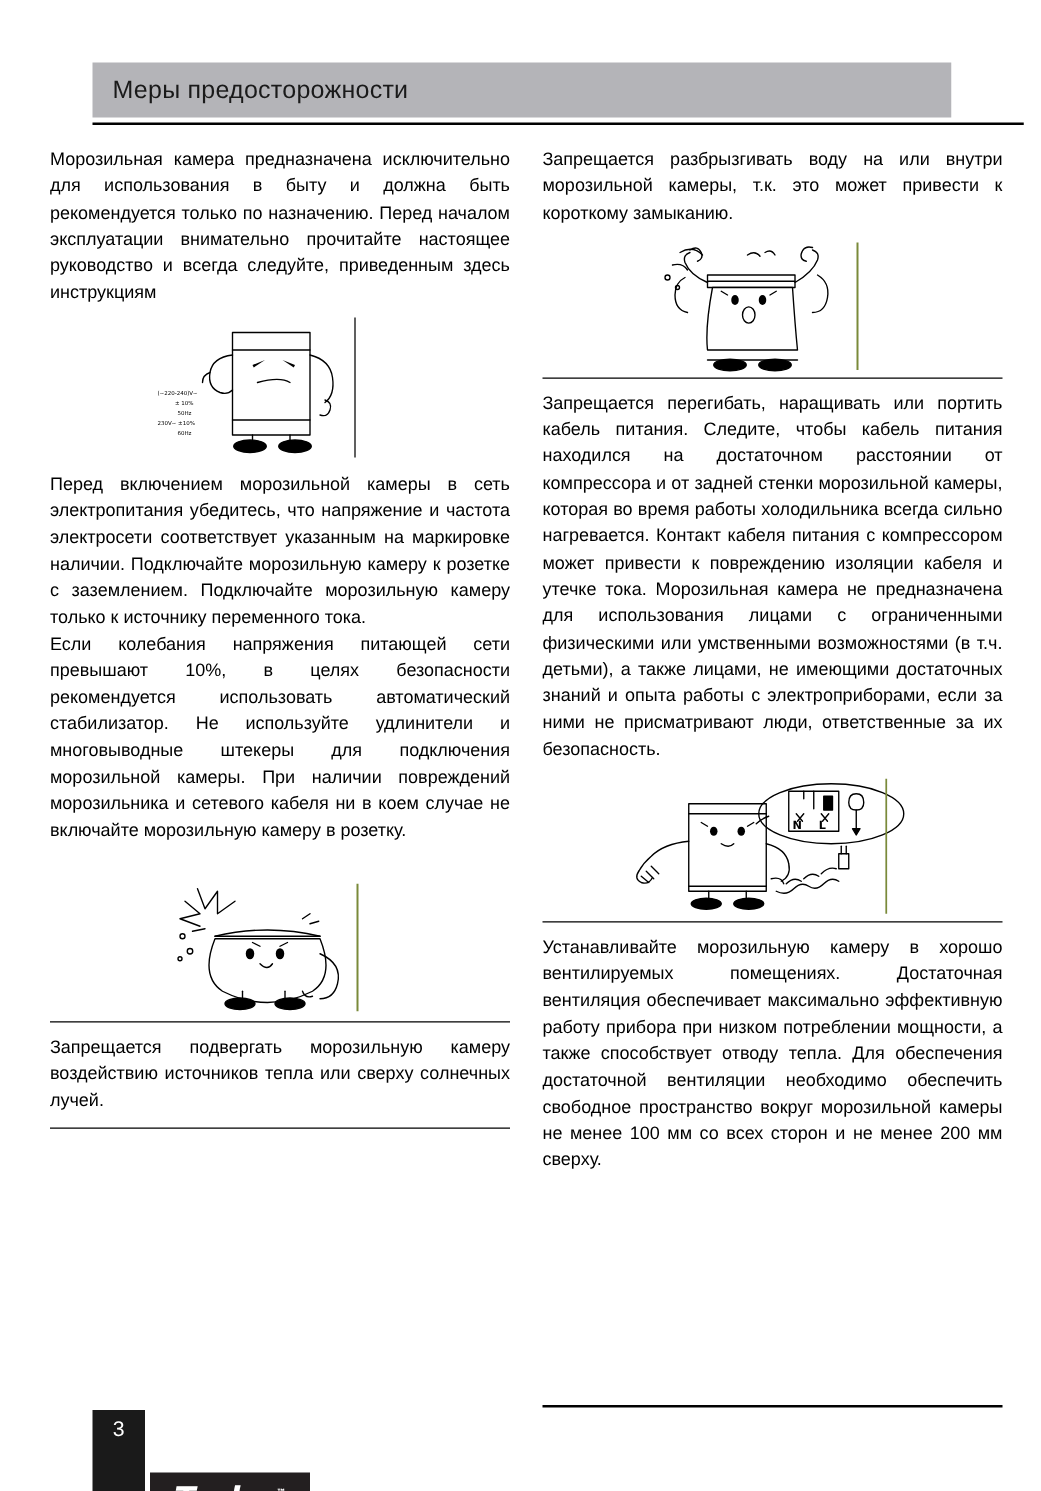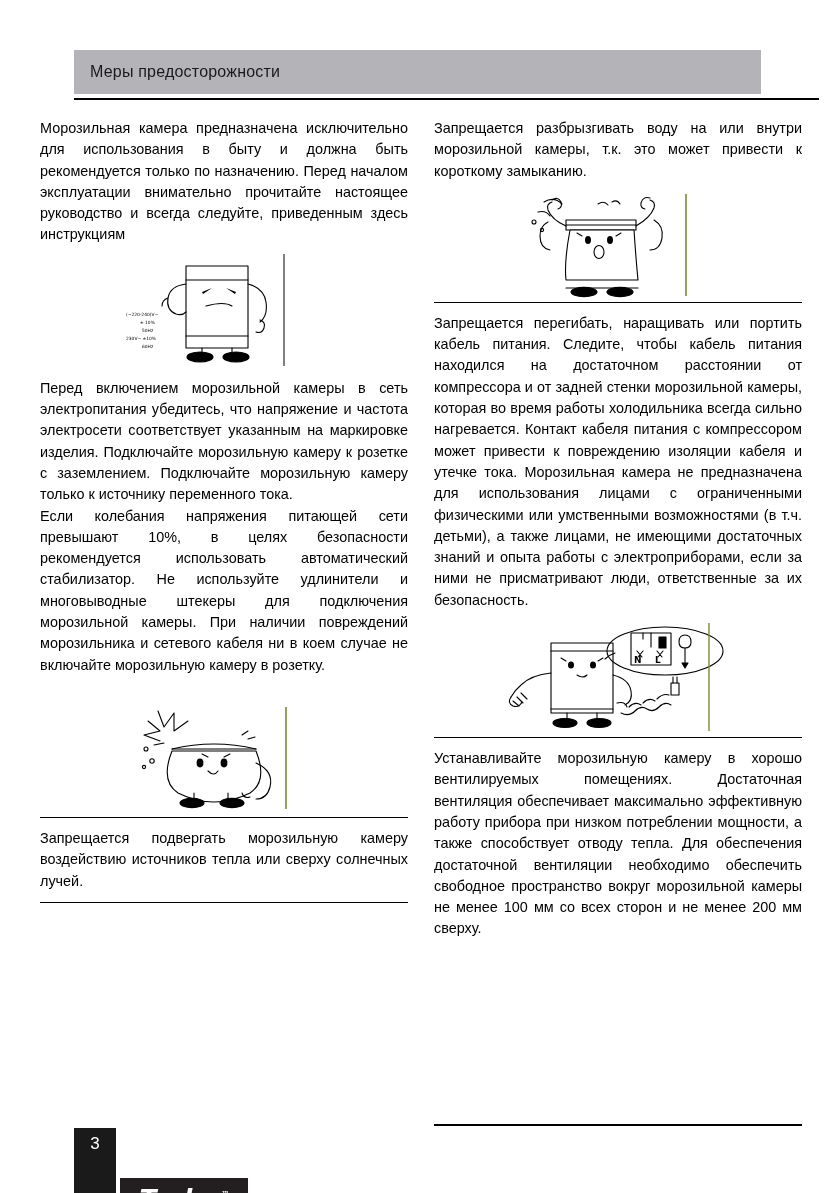--- a/index.html
+++ b/index.html
@@ -25,21 +25,21 @@
     position: absolute;
     left: 74px;
     top: 50px;
     width: 687px;
     height: 44px;
     background: #b4b4b8;
     display: flex;
     align-items: center;
   }
   .header-title {
-    font-size: 16px;
+    font-size: 20px;
     color: #1a1a1a;
     padding-left: 16px;
     letter-spacing: 0.2px;
     font-weight: 400;
   }
   .header-rule {
     position: absolute;
     left: 74px;
     top: 98px;
     width: 745px;
@@ -189,21 +189,21 @@
           <text x="2" y="90">230V~  ±10%</text>
           <text x="18" y="98">60Hz</text>
         </g>
 
         <line x1="160" y1="4" x2="160" y2="116" stroke="#000" stroke-width="1"></line>
       </svg>
     </div>
 
     <div class="gap-sm"></div>
 
-    <p class="body">Перед включением морозильной камеры в сеть электропитания убедитесь, что напряжение и частота электросети соответствует указанным на маркировке изделия. Подключайте морозильную камеру к розетке с заземлением. Подключайте морозильную камеру только к источнику переменного тока.</p>
+    <p class="body">Перед включением морозильной камеры в сеть электропитания убедитесь, что напряжение и частота электросети соответствует указанным на маркировке наличии. Подключайте морозильную камеру к розетке с заземлением. Подключайте морозильную камеру только к источнику переменного тока.</p>
 
     <p class="body">Если колебания напряжения питающей сети превышают 10%, в целях безопасности рекомендуется использовать автоматический стабилизатор. Не используйте удлинители и многовыводные штекеры для подключения морозильной камеры. При наличии повреждений морозильника и сетевого кабеля ни в коем случае не включайте морозильную камеру в розетку.</p>
 
     <div class="gap-md"></div>
 
 
     <div class="gap-sm"></div>
 
     <div class="figure" style="height:108px;">
       <svg width="200" height="108" viewBox="0 0 200 108">

